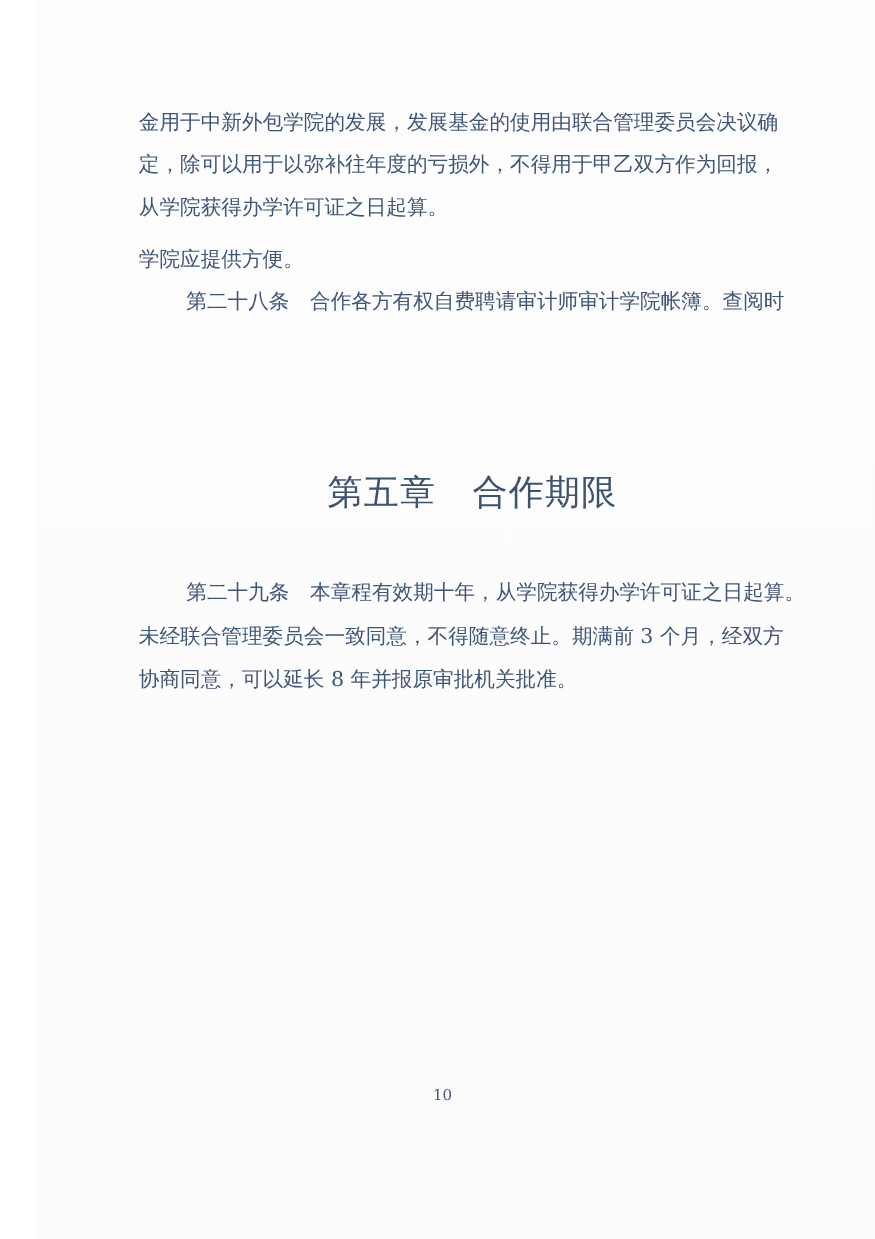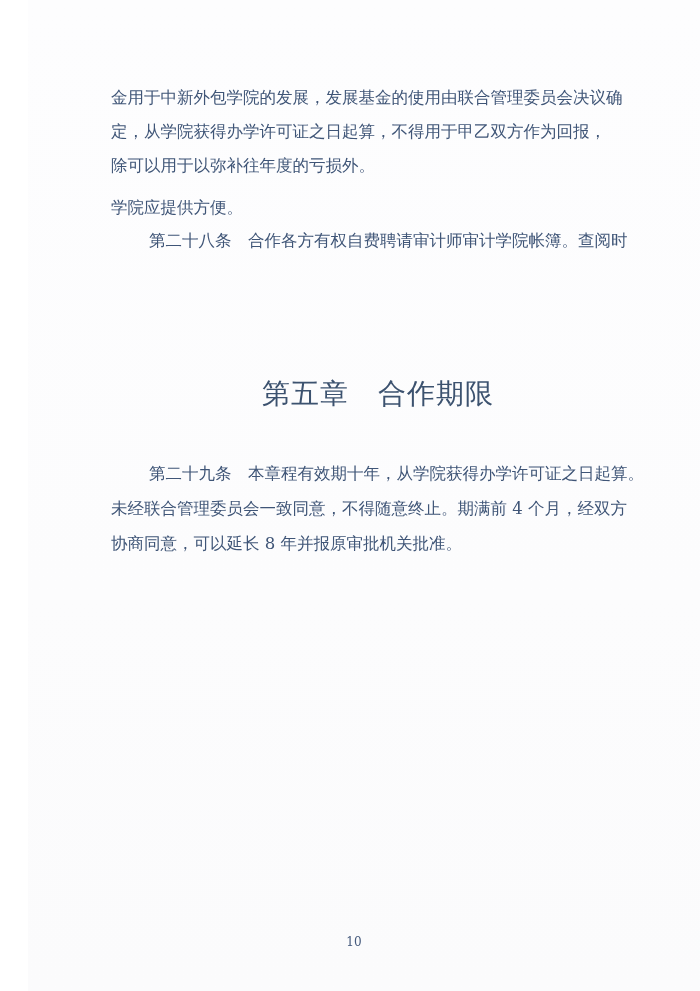--- a/index.html
+++ b/index.html
@@ -40,21 +40,21 @@
     left: 0;
     width: 700px;
     text-align: center;
     color: #3c526f;
     font-size: 28px;
     line-height: 30px;
     letter-spacing: 1px;
   }
   .page-number {
     position: absolute;
-    top: 934px;
+    top: 868px;
     left: 0;
     width: 652px;
     text-align: center;
     color: #44597c;
     font-size: 12px;
     line-height: 16px;
   }
   
   .scan-vline {
     position: absolute;
@@ -81,34 +81,34 @@
     background: linear-gradient(90deg, rgba(0,0,0,0) 0%, rgba(180,190,205,0.10) 100%);
   }
 </style>
 </head>
 <body>
 
 <div class="page">
 
   <div class="para" id="para1">
     <div class="line">金用于中新外包学院的发展，发展基金的使用由联合管理委员会决议确</div>
-    <div class="line">定，从学院获得办学许可证之日起算，不得用于甲乙双方作为回报，</div>
-    <div class="line">除可以用于以弥补往年度的亏损外。</div>
+    <div class="line">定，除可以用于以弥补往年度的亏损外，不得用于甲乙双方作为回报，</div>
+    <div class="line">从学院获得办学许可证之日起算。</div>
   </div>
 
   <div class="para" id="para2">
     <div class="line">学院应提供方便。</div>
     <div class="line indent">第二十八条　合作各方有权自费聘请审计师审计学院帐簿。查阅时</div>
   </div>
 
   <div class="chapter-heading">第五章　合作期限</div>
 
   <div class="para" id="para3">
     <div class="line indent">第二十九条　本章程有效期十年，从学院获得办学许可证之日起算。</div>
-    <div class="line">未经联合管理委员会一致同意，不得随意终止。期满前 4 个月，经双方</div>
+    <div class="line">未经联合管理委员会一致同意，不得随意终止。期满前 3 个月，经双方</div>
     <div class="line">协商同意，可以延长 8 年并报原审批机关批准。</div>
   </div>
 
   <div class="page-number">10</div>
 
   <div class="scan-vline"></div>
   <div class="scan-tick"></div>
   <div class="scan-edge"></div>
 
 </div>

